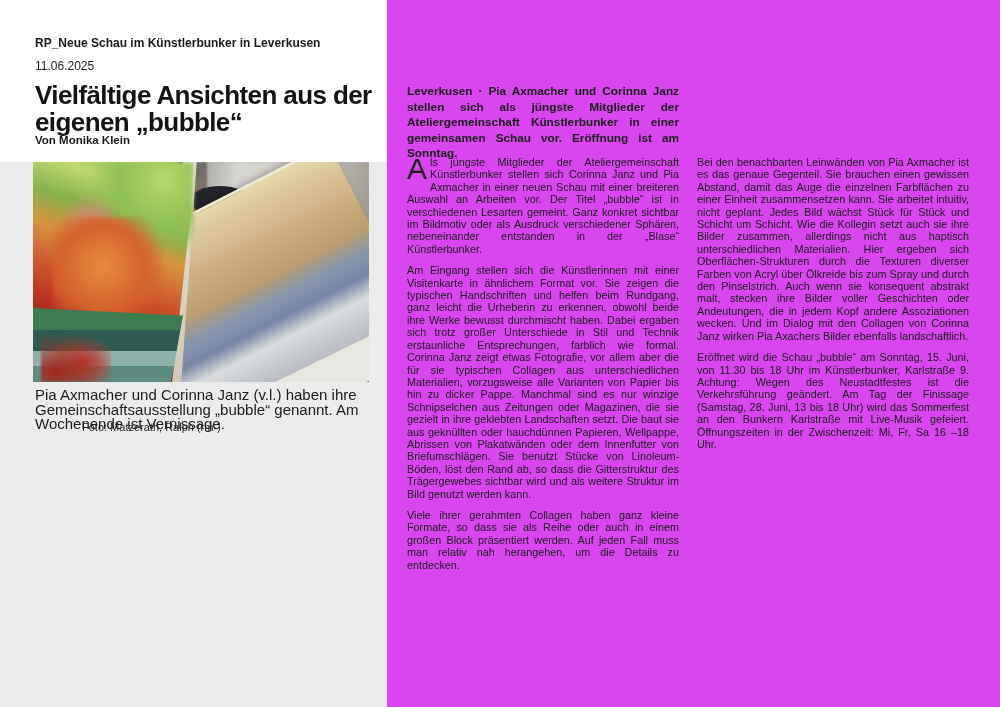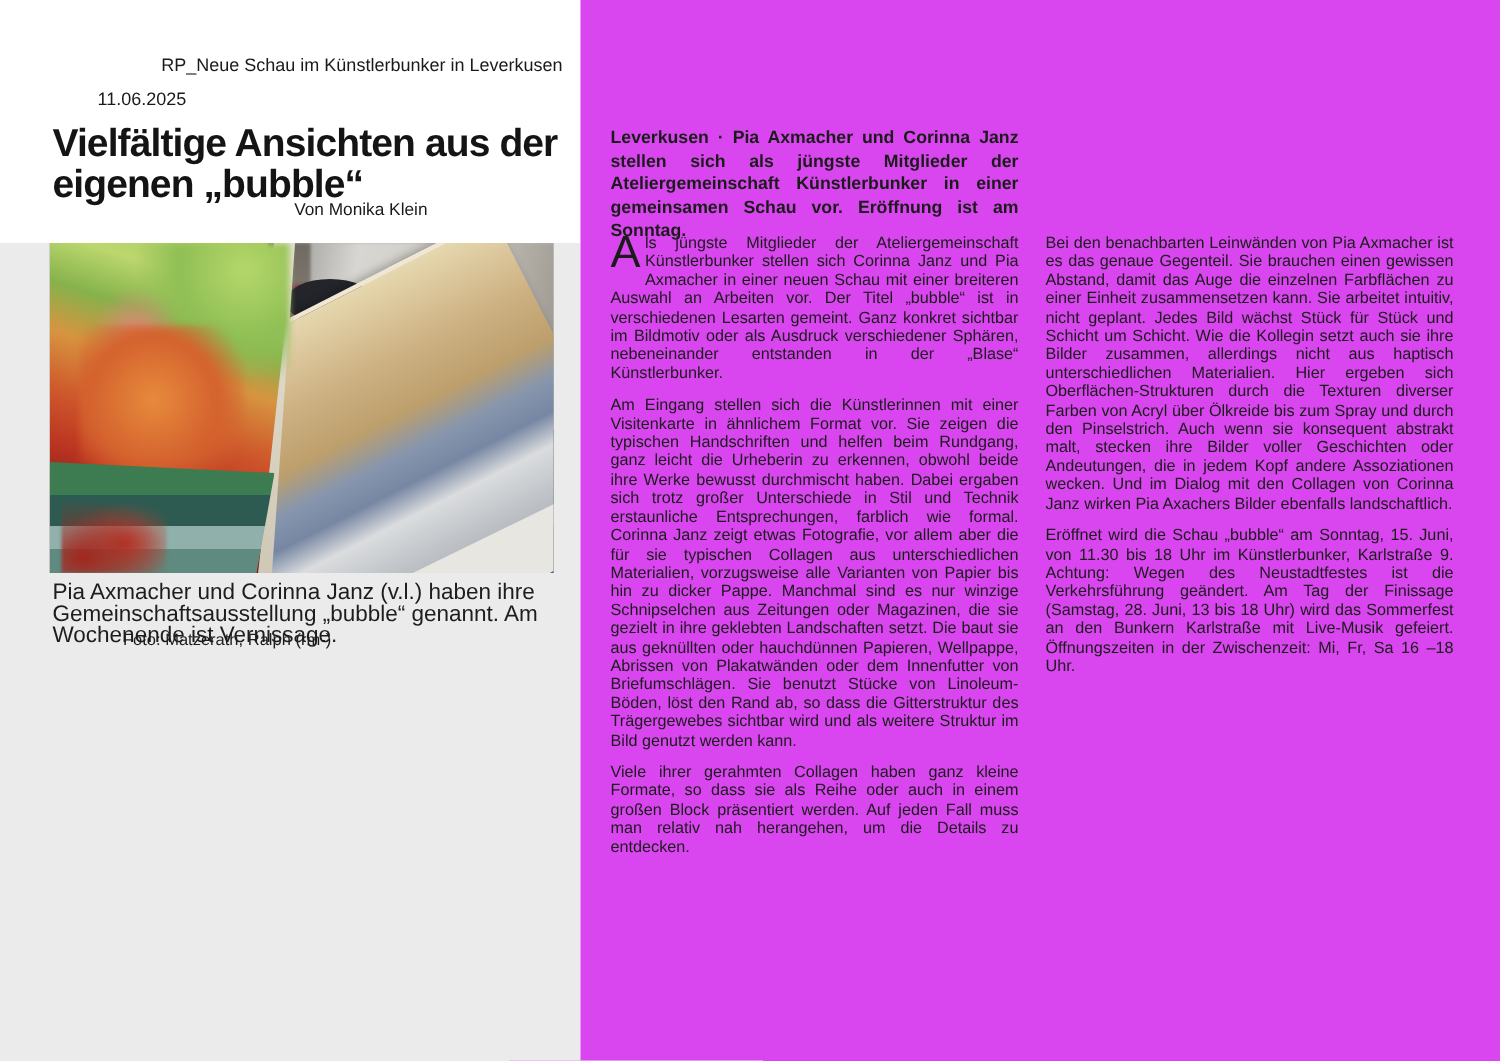--- a/index.html
+++ b/index.html
@@ -7,24 +7,24 @@
     width:1000px;height:707px;overflow:hidden;
     font-family:"Liberation Sans", sans-serif;
     color:#1c1c1c;
     background:#f5f5f5;
   }
   #stage{position:relative;width:1000px;height:707px;background:#f5f5f5;}
 
   
   .clip-pane{position:absolute;left:0;top:0;width:387px;height:707px;background:#ebebeb;}
   .sheet{position:absolute;left:0;top:0;width:387px;height:162px;background:#ffffff;}
-  .kicker{position:absolute;left:35px;top:36px;width:340px;font-size:12px;font-weight:400;color:#1a1a1a;text-align:right;}
-  .clip-date{position:absolute;left:35px;top:59px;width:200px;font-size:12px;color:#1a1a1a;margin-left:30px;}
+  .kicker{position:absolute;left:35px;top:36px;width:340px;font-size:12px;font-weight:700;color:#1a1a1a;}
+  .clip-date{position:absolute;left:35px;top:59px;width:200px;font-size:12px;color:#1a1a1a;}
   .headline{position:absolute;left:35px;top:82px;width:352px;font-size:26px;line-height:27px;font-weight:700;letter-spacing:-0.6px;color:#141414;}
-  .byline{position:absolute;left:35px;top:134px;width:250px;font-size:11.5px;font-weight:400;color:#1a1a1a;text-align:right;}
+  .byline{position:absolute;left:35px;top:134px;width:250px;font-size:11.5px;font-weight:700;color:#1a1a1a;}
 
   
   .photo{position:absolute;left:33px;top:162px;width:336px;height:220px;overflow:hidden;background:#b9b6b1;}
   .photo *{position:absolute;}
   .ph-wall{left:140px;top:0;width:200px;height:220px;
     background:linear-gradient(100deg,#83837f 0%,#d8d6d2 28%,#cfccc6 55%,#a29e96 85%,#8d8a82 100%);
     filter:blur(1px);}
   .ph-frame{width:15px;height:12px;background:#d9d3c6;box-shadow:0 0 0 1px #96928a;filter:blur(.6px);}
   .f1{left:222px;top:72px;} .f2{left:244px;top:78px;} .f3{left:266px;top:74px;height:16px;}
   .ph-doorway{left:140px;top:0;width:34px;height:220px;background:linear-gradient(180deg,#6f6a63,#958c7e 40%,#7a7268);filter:blur(1px);}

